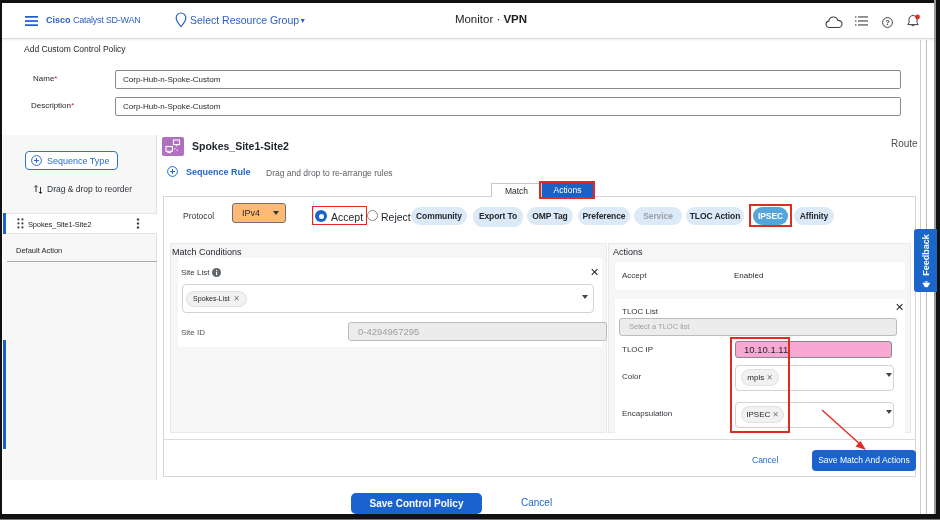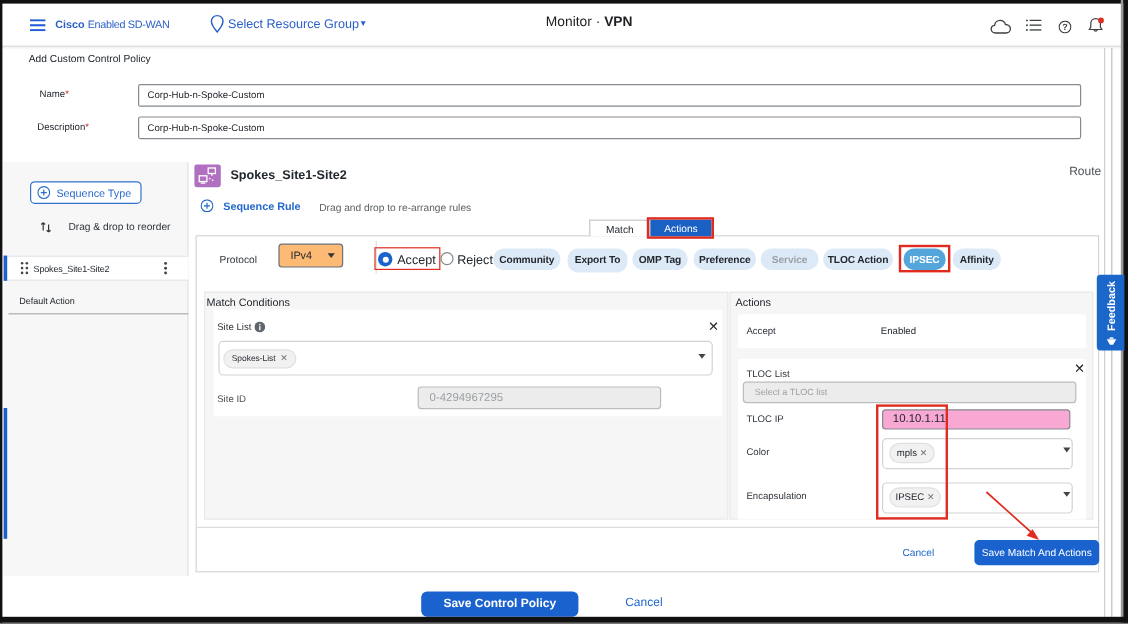--- a/index.html
+++ b/index.html
@@ -12,21 +12,21 @@
 <body>
 <div id="root">
 
   <div class="abs" style="left:0;top:0;width:940px;height:39px;background:#fff;border-bottom:1px solid #d9d9d9;box-shadow:0 1px 2px rgba(0,0,0,0.08);"></div>
 
   <svg class="abs" style="left:25px;top:16px;" width="13" height="10" viewBox="0 0 13 10">
     <rect x="0" y="0" width="13" height="1.7" fill="#1d5bd8"></rect>
     <rect x="0" y="4.2" width="13" height="1.7" fill="#1d5bd8"></rect>
     <rect x="0" y="8.3" width="13" height="1.7" fill="#1d5bd8"></rect>
   </svg>
-  <div class="abs" style="left:46px;top:15px;font-size:9px;color:#2b60c8;"><b style="font-size:9px;">Cisco</b> <span style="letter-spacing:-0.25px;">Enabled SD-WAN</span></div>
+  <div class="abs" style="left:46px;top:15px;font-size:9px;color:#2b60c8;"><b style="font-size:9px;">Cisco</b> <span style="letter-spacing:-0.25px;">Catalyst SD-WAN</span></div>
 
   <svg class="abs" style="left:175px;top:12px;" width="12" height="16" viewBox="0 0 12 16">
     <path d="M6 1 C3.2 1 1.2 3.1 1.2 5.8 C1.2 8.6 4.2 12.6 6 14.6 C7.8 12.6 10.8 8.6 10.8 5.8 C10.8 3.1 8.8 1 6 1 Z" fill="none" stroke="#2b60c8" stroke-width="1.2"></path>
   </svg>
   <div class="abs" style="left:190px;top:14px;font-size:10.5px;color:#2b60c8;">Select Resource Group<span style="font-size:7px;vertical-align:1px;">▼</span></div>
 
   <div class="abs" style="left:21px;top:13px;width:940px;text-align:center;font-size:11.5px;color:#1c1e21;">Monitor · <b>VPN</b></div>
 
   <svg class="abs" style="left:825px;top:15px;" width="18" height="14" viewBox="0 0 18 14">
     <path d="M4.5 12.5 C2.5 12.5 1 11 1 9.2 C1 7.6 2.2 6.3 3.8 6.1 C4.1 3.8 6 2 8.4 2 C10.5 2 12.3 3.4 12.9 5.4 C15.2 5.5 17 7.1 17 9 C17 10.9 15.4 12.5 13.4 12.5 Z" fill="none" stroke="#3c4043" stroke-width="1.1"></path>
@@ -63,21 +63,21 @@
   <svg class="abs" style="left:31px;top:155px;" width="11" height="11" viewBox="0 0 11 11">
     <circle cx="5.5" cy="5.5" r="4.9" fill="none" stroke="#2b6bce" stroke-width="1"></circle>
     <path d="M5.5 3 L5.5 8 M3 5.5 L8 5.5" stroke="#2b6bce" stroke-width="1"></path>
   </svg>
   <div class="abs" style="left:47px;top:156px;font-size:9px;color:#2b6bce;">Sequence Type</div>
 
   <svg class="abs" style="left:33px;top:182px;" width="11" height="12" viewBox="0 0 11 12">
     <path d="M3 3.5 L3 10 M3 3.5 L1.4 5.1 M3 3.5 L4.6 5.1" stroke="#30363c" stroke-width="1" fill="none"></path>
     <path d="M7.5 11.5 L7.5 5 M7.5 11.5 L5.9 9.9 M7.5 11.5 L9.1 9.9" stroke="#30363c" stroke-width="1" fill="none"></path>
   </svg>
-  <div class="abs" style="left:47px;top:184px;font-size:8.5px;color:#30363c;margin-left:10px;">Drag &amp; drop to reorder</div>
+  <div class="abs" style="left:47px;top:184px;font-size:8.5px;color:#30363c;">Drag &amp; drop to reorder</div>
 
   <div class="abs" style="left:3px;top:213px;width:154px;height:21px;background:#fff;border-top:1px solid #e4e4e4;border-bottom:1px solid #e4e4e4;"></div>
   <div class="abs" style="left:3px;top:213px;width:3px;height:21px;background:#1a62ce;"></div>
   <svg class="abs" style="left:17px;top:218px;" width="7" height="11" viewBox="0 0 7 11">
     <g fill="#40464c">
       <circle cx="1.4" cy="1.4" r="1.1"></circle>
         <circle cx="5.4" cy="1.4" r="1.1"></circle>
       <circle cx="1.4" cy="5.4" r="1.1"></circle>
         <circle cx="5.4" cy="5.4" r="1.1"></circle>
       <circle cx="1.4" cy="9.4" r="1.1"></circle>
@@ -158,21 +158,21 @@
     <rect x="4" y="3.8" width="1.1" height="3.4" fill="#fff"></rect>
       <rect x="4" y="1.9" width="1.1" height="1.2" fill="#fff"></rect>
   </svg>
   <div class="abs" style="left:590px;top:266px;font-size:11px;color:#23282e;">✕</div>
 
   <div class="abs" style="left:182px;top:284px;width:412px;height:29px;background:#fff;border:1px solid #d2d2d2;border-radius:4px;"></div>
   <div class="abs" style="left:186px;top:291px;width:61px;height:16px;background:#f1f1f1;border:1px solid #e0e0e0;border-radius:9px;font-size:7px;color:#23282e;line-height:14px;text-align:center;">Spokes-List&nbsp;&nbsp;<span style="color:#6b7176;font-size:7.5px;">✕</span></div>
   <div class="abs" style="left:582px;top:295px;width:0;height:0;border-left:3.5px solid transparent;border-right:3.5px solid transparent;border-top:4.5px solid #40464c;"></div>
 
   <div class="abs" style="left:181px;top:328px;font-size:8px;color:#4a5056;">Site ID</div>
-  <div class="abs" style="left:348px;top:322px;width:203px;height:19px;background:#ececec;border:1px solid #bcbcbc;border-radius:3px;font-size:9.5px;color:#9b9fa3;line-height:17px;padding-left:9px;">0-4294967295</div>
+  <div class="abs" style="left:348px;top:322px;width:259px;height:19px;background:#ececec;border:1px solid #bcbcbc;border-radius:3px;font-size:9.5px;color:#9b9fa3;line-height:17px;padding-left:9px;">0-4294967295</div>
 
   <div class="abs" style="left:608px;top:243px;width:303px;height:190px;background:#f6f6f6;border:1px solid #e9e9e9;"></div>
   <div class="abs" style="left:613px;top:247px;font-size:9px;color:#23282e;">Actions</div>
 
   <div class="abs" style="left:615px;top:262px;width:290px;height:28px;background:#fff;"></div>
   <div class="abs" style="left:622px;top:271px;font-size:8px;color:#30363c;">Accept</div>
   <div class="abs" style="left:734px;top:271px;font-size:8px;color:#23282e;">Enabled</div>
 
   <div class="abs" style="left:615px;top:299px;width:290px;height:134px;background:#fff;"></div>
   <div class="abs" style="left:622px;top:307px;font-size:8px;color:#30363c;">TLOC List</div>

